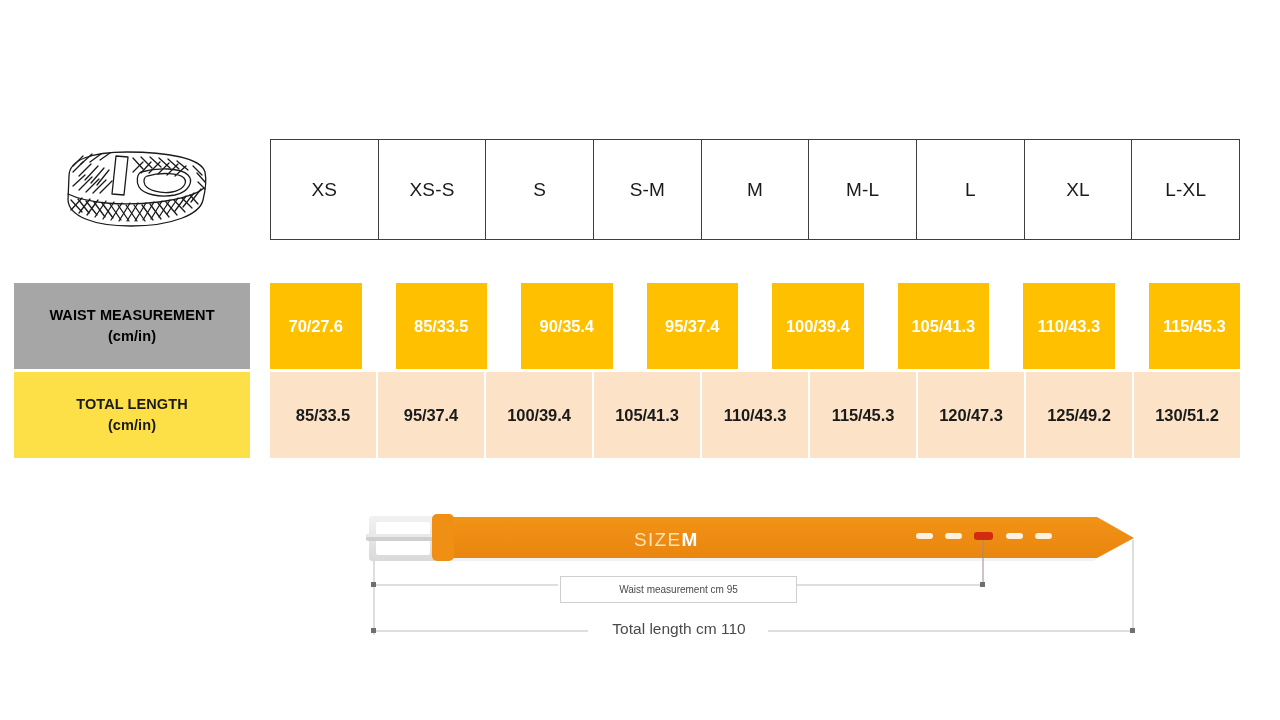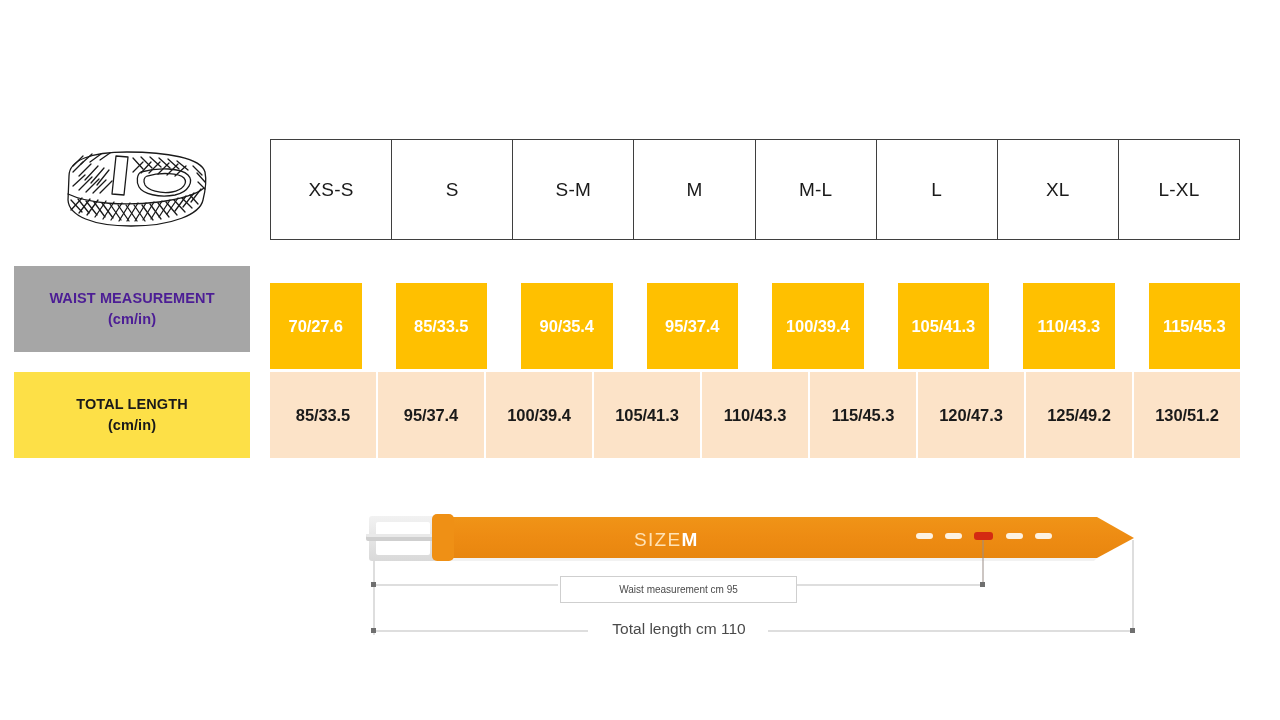--- a/index.html
+++ b/index.html
@@ -64,24 +64,24 @@
     box-sizing: border-box;
     display: flex;
     flex-direction: column;
     align-items: center;
     justify-content: center;
     text-align: center;
     font-weight: bold;
     line-height: 1.45;
   }
   #label-waist {
-    top: 266px;
+    top: 283px;
     height: 86px;
     background: #a6a6a6;
-    color: #4c1d95;
+    color: #000000;
     font-size: 14.5px;
     letter-spacing: 0.1px;
   }
   #label-total {
     top: 372px;
     height: 86px;
     background: #fde047;
     color: #1a1a1a;
     font-size: 14.5px;
     letter-spacing: 0.1px;
@@ -212,20 +212,21 @@
 
       <path d="M16 58 L27 70 M23 57 L34 71 M31 59 L42 73 M39 60 L50 75 M47 61 L58 76 M55 62 L66 78 M63 63 L74 79 M71 63 L82 79 M79 63 L90 79 M87 63 L98 78 M95 62 L106 77 M103 61 L114 75 M111 60 L122 73 M119 58 L130 70 M127 56 L137 66 M135 53 L143 62"></path>
       <path d="M27 56 L16 68 M35 57 L24 71 M43 58 L32 73 M51 59 L40 75 M59 60 L48 77 M67 61 L56 78 M75 61 L64 79 M83 61 L72 79 M91 61 L80 79 M99 60 L88 78 M107 59 L96 77 M115 58 L104 75 M123 56 L112 72 M131 54 L120 69 M139 51 L128 65 M146 47 L136 60"></path>
 
       <path d="M88 20 L78 30 M96 20 L86 31 M105 20 L94 31 M114 21 L103 32 M123 22 L112 33 M131 24 L120 34"></path>
       <path d="M18 24 L28 14 M26 22 L37 12 M35 20 L46 12 M45 18 L55 11"></path>
     </g>
   </svg>
 
   <div id="size-header-table">
+    <div class="hcell">XS</div>
     <div class="hcell">XS-S</div>
     <div class="hcell">S</div>
     <div class="hcell">S-M</div>
     <div class="hcell">M</div>
     <div class="hcell">M-L</div>
     <div class="hcell">L</div>
     <div class="hcell">XL</div>
     <div class="hcell">L-XL</div>
   </div>
 

